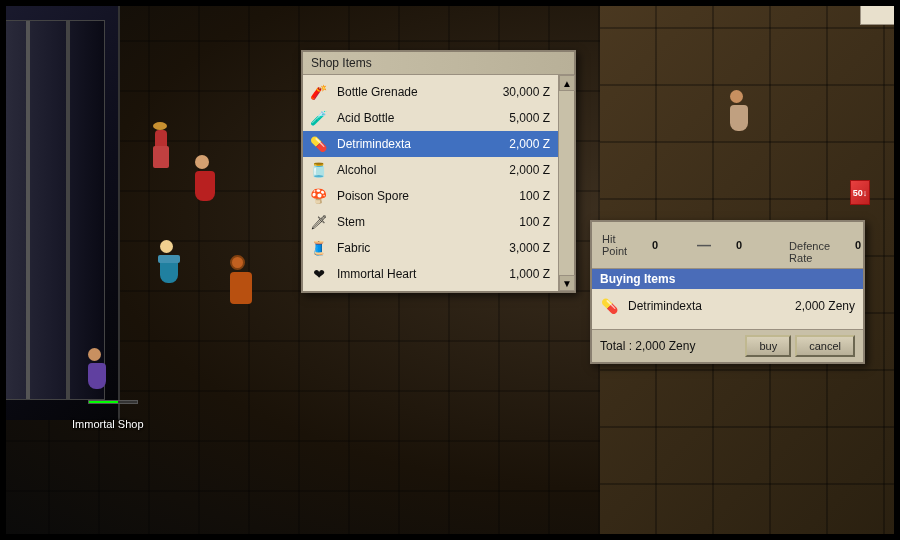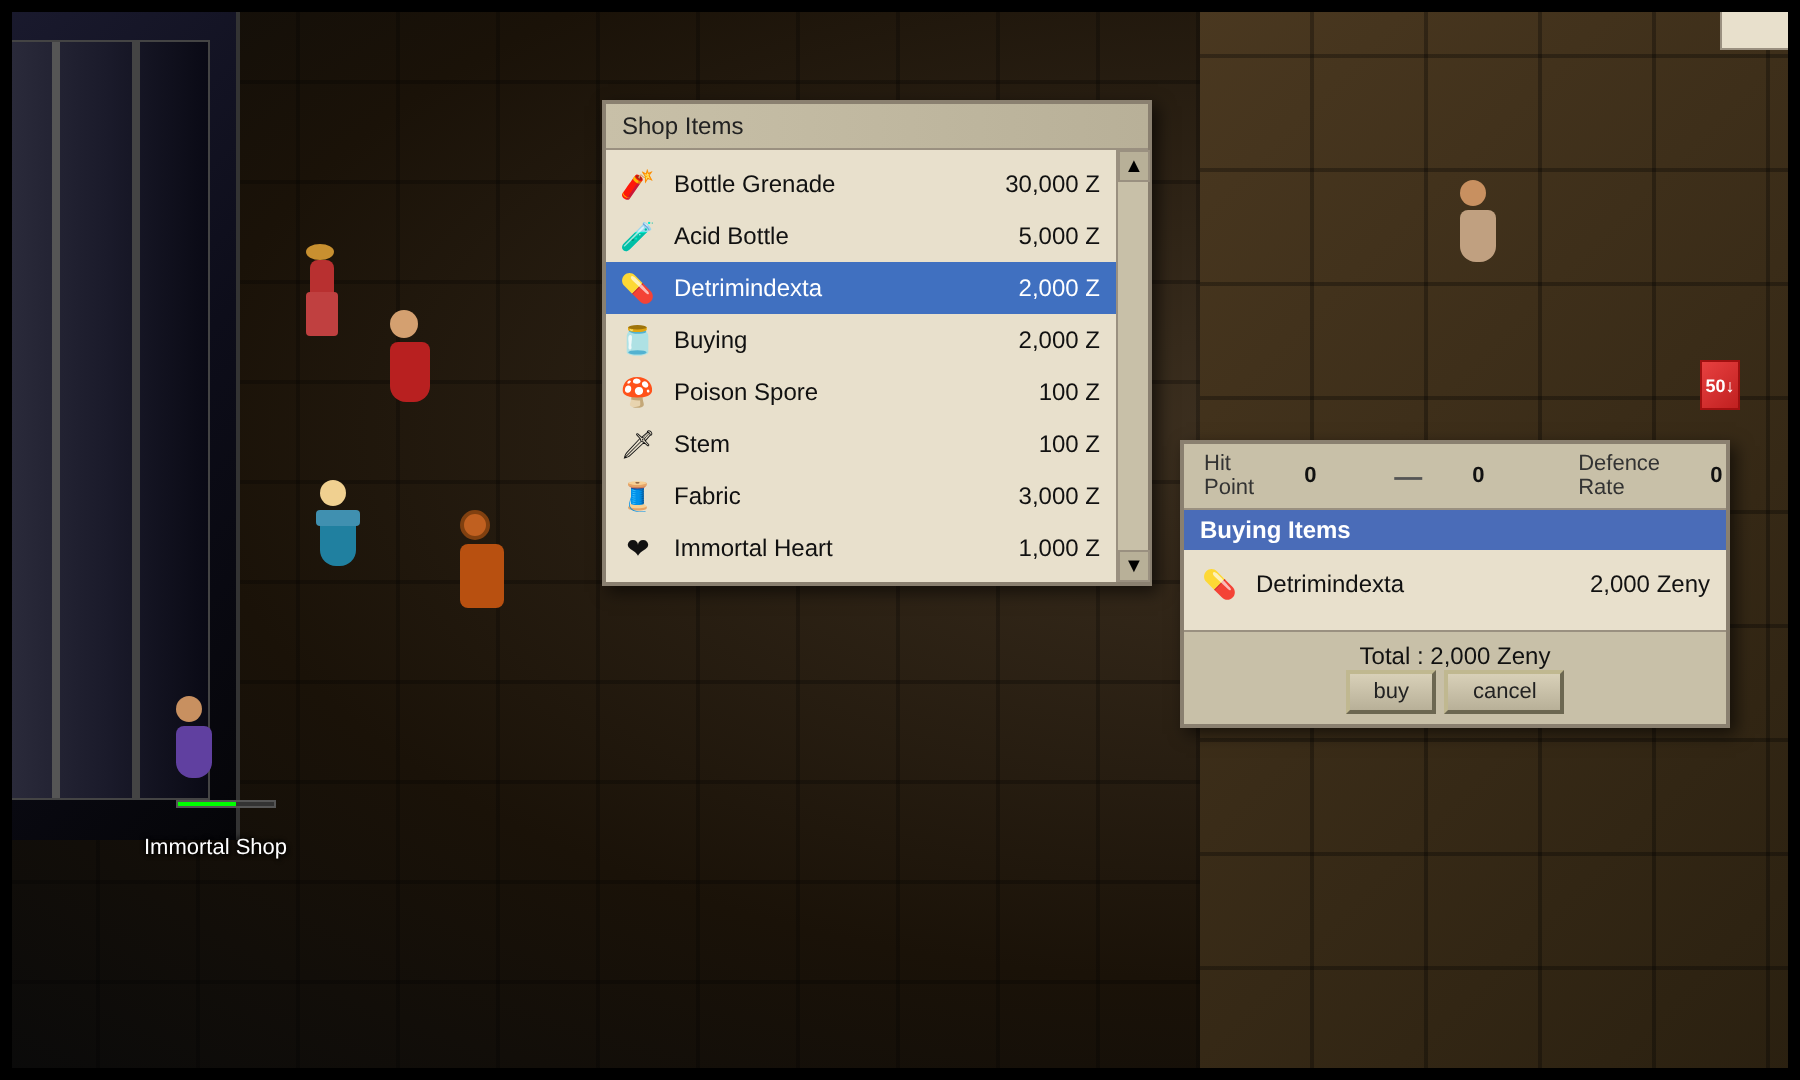--- a/index.html
+++ b/index.html
@@ -294,21 +294,20 @@
       text-align: right;
     }
 
     #total-row {
       display: flex;
       align-items: center;
       justify-content: space-between;
       padding: 5px 8px;
       background: #c8c0a8;
       border-top: 1px solid #9a9080;
-      flex-direction: column;
     }
 
     #total-text {
       font-size: 12px;
       color: #111;
     }
 
     #buttons-row {
       display: flex;
       gap: 4px;
@@ -462,21 +461,21 @@
           <div class="item-name">Acid Bottle</div>
           <div class="item-price">5,000 Z</div>
         </div>
         <div class="shop-item-row selected">
           <div class="item-icon">💊</div>
           <div class="item-name">Detrimindexta</div>
           <div class="item-price">2,000 Z</div>
         </div>
         <div class="shop-item-row">
           <div class="item-icon">🫙</div>
-          <div class="item-name">Buying</div>
+          <div class="item-name">Alcohol</div>
           <div class="item-price">2,000 Z</div>
         </div>
         <div class="shop-item-row">
           <div class="item-icon">🍄</div>
           <div class="item-name">Poison Spore</div>
           <div class="item-price">100 Z</div>
         </div>
         <div class="shop-item-row">
           <div class="item-icon">🗡</div>
           <div class="item-name">Stem</div>
@@ -499,21 +498,21 @@
     </div>
   </div>
 </div>
 
 <div id="right-panel">
   <div id="stats-row">
     <span class="stat-label">Hit Point</span>
     <span class="stat-value">0</span>
     <span class="stat-separator">—</span>
     <span class="stat-value">0</span>
-    <span class="stat-label" style="margin-left:8px;">Defence Rate</span>
+    <span class="stat-label" style="margin-left:8px;margin-top:14px;">Defence Rate</span>
     <span class="stat-value">0</span>
   </div>
   <div id="buying-title">Buying Items</div>
   <div id="buying-list">
 
   <div class="buying-item-row">
         <div class="buying-item-icon">💊</div>
         <div class="buying-item-name">Detrimindexta</div>
         <div class="buying-item-price">2,000 Zeny</div>
       </div>

